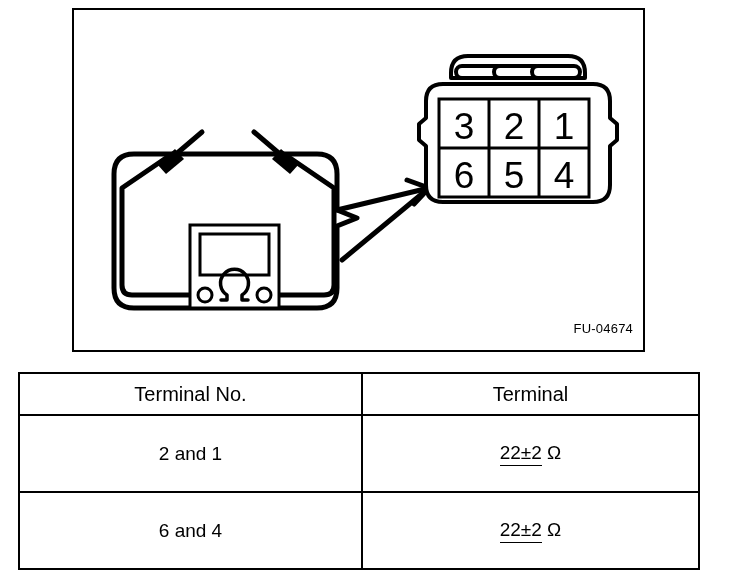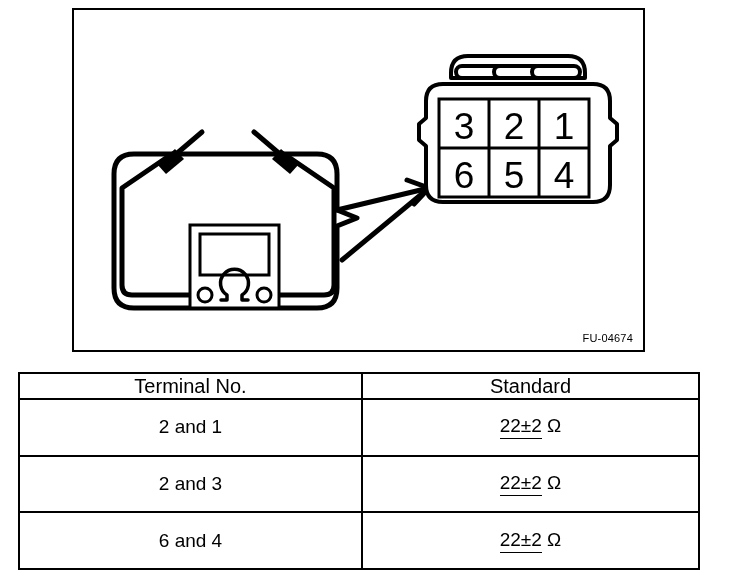--- a/index.html
+++ b/index.html
@@ -33,22 +33,22 @@
     left: 0;
     top: 0;
     width: 573px;
     height: 344px;
     display: block;
   }
 
   #figure-id {
     position: absolute;
     right: 10px;
-    bottom: 6px;
-    font-size: 11px;
+    bottom: 14px;
+    font-size: 13px;
     letter-spacing: 0.2px;
     white-space: nowrap;
   }
 
   
   #spec-table {
     position: absolute;
     left: 18px;
     top: 372px;
     width: 680px;
@@ -65,21 +65,21 @@
     border: 2px solid #000;
     text-align: center;
     vertical-align: middle;
     font-weight: normal;
     font-size: 19px;
     padding: 0;
     height: 25px;
     box-sizing: border-box;
   }
   #spec-table thead th {
-    height: 26px;
+    height: 42px;
     font-size: 20px;
   }
   .std-val {
     border-bottom: 1.5px solid #000;
     padding-bottom: 1px;
     display: inline-block;
     text-align: center;
   }
   .ohm-unit { border-bottom: none; }
 </style>
@@ -190,30 +190,26 @@
 </div>
 
 <table id="spec-table">
   <colgroup>
     <col class="c-term">
     <col class="c-std">
   </colgroup>
   <thead>
     <tr>
       <th>Terminal No.</th>
-      <th>Standard</th>
+      <th>Terminal</th>
     </tr>
   </thead>
   <tbody>
     <tr>
       <td>2 and 1</td>
       <td><span class="std-val">22±2</span><span class="ohm-unit">&nbsp;</span><span class="ohm-unit">Ω</span></td>
     </tr>
     <tr>
-      <td>2 and 3</td>
-      <td><span class="std-val">22±2</span><span class="ohm-unit">&nbsp;</span><span class="ohm-unit">Ω</span></td>
-    </tr>
-    <tr>
       <td>6 and 4</td>
       <td><span class="std-val">22±2</span><span class="ohm-unit">&nbsp;</span><span class="ohm-unit">Ω</span></td>
     </tr>
   </tbody>
 </table>
 
 </body></html>

